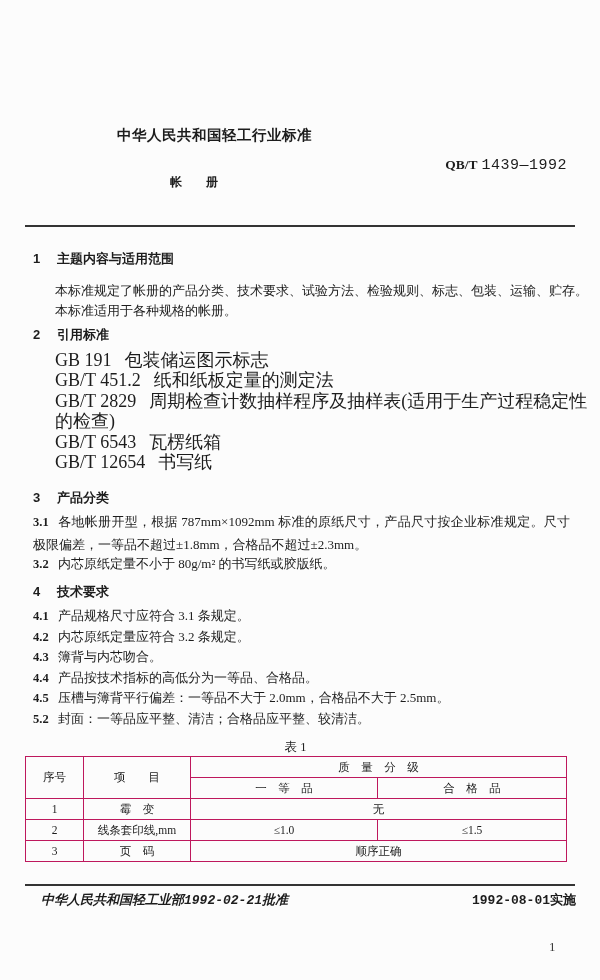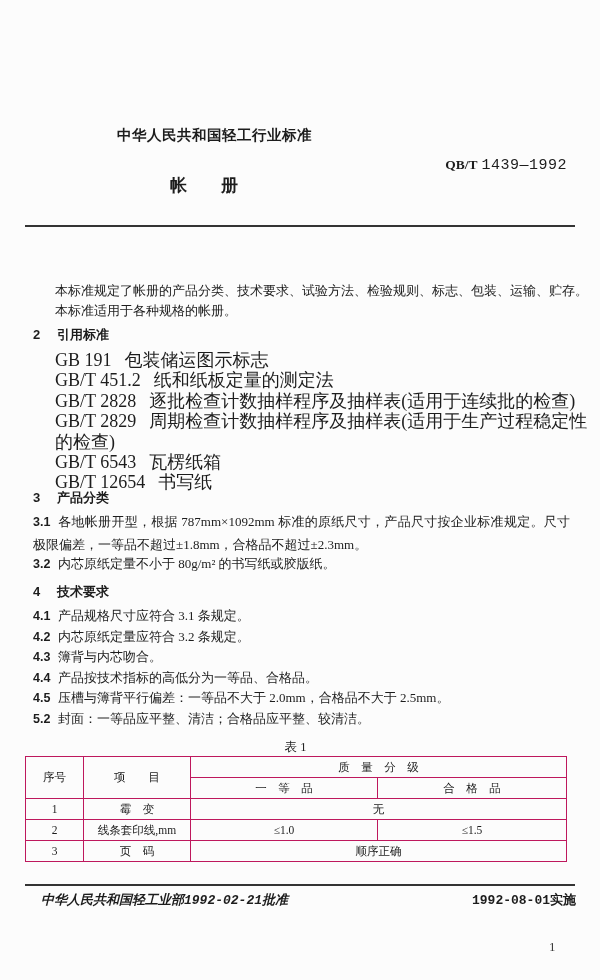--- a/index.html
+++ b/index.html
@@ -11,39 +11,39 @@
     color:#1d1d1d;
   }
   .hei { font-family:"Liberation Sans","DejaVu Sans",sans-serif; font-weight:bold; }
   .mono { font-family:"Liberation Mono","DejaVu Sans Mono",monospace; }
 
   
   .org-line { position:absolute; left:117px; top:126px; font-size:14.5px; letter-spacing:0.5px; }
   .std-no { position:absolute; right:33px; top:155px; white-space:nowrap; }
   .std-no .prefix { font-size:13.5px; font-weight:bold; }
   .std-no .digits { font-size:15px; letter-spacing:0.5px; }
-  .doc-title { position:absolute; left:170px; top:174px; font-size:17px; }
+  .doc-title { position:absolute; left:170px; top:174px; font-size:12px; }
   .rule { position:absolute; left:25px; width:550px; height:2px; background:#343434; }
   .rule-top { top:225px; }
   .rule-bottom { top:884px; }
 
   
   .sec-heading { position:absolute; left:33px; font-size:13px; white-space:nowrap; }
   .sec-heading .num { display:inline-block; min-width:24px; }
   .sec1 { top:250px; } .sec2 { top:326px; } .sec3 { top:489px; } .sec4 { top:583px; }
 
   
   .bodytext { font-size:13px; }
   .scope-p1 { position:absolute; left:55px; top:282px; white-space:nowrap; }
   .scope-p2 { position:absolute; left:55px; top:302px; white-space:nowrap; }
 
   .refs { position:absolute; left:55px; top:350px; list-style:none; line-height:20.4px; font-size:18px; }
   .ref-code { display:inline-block; margin-right:13px; }
 
-  .clause .cnum { font-family:Liberation Sans, sans-serif; font-weight:bold;
+  .clause .cnum { font-family:Liberation Serif, serif; font-weight:bold;
                   display:inline-block; min-width:25px; font-size:12.5px; }
   .clause-3-1 { position:absolute; left:33px; top:511px; width:537px; line-height:21.8px; text-align:justify; }
   .clause-3-2 { position:absolute; left:33px; top:555px; white-space:nowrap; }
   .clauses-4 { position:absolute; left:33px; top:606px; line-height:19.5px; }
   .clauses-4 .clause { white-space:nowrap; }
 
   
   .table-caption { position:absolute; left:25px; top:739px; width:541px; text-align:center; font-size:12.5px; }
   table.t1 { position:absolute; left:25px; top:756px; width:541px; border-collapse:collapse;
              font-size:11.5px; table-layout:fixed; }
@@ -66,30 +66,32 @@
 <div class="page">
 
   <div class="org-line hei">中华人民共和国轻工行业标准</div>
   <div class="std-no">
     <span class="prefix">QB/T</span>
     <span class="digits mono">1439—1992</span>
   </div>
   <div class="doc-title hei">帐　　册</div>
   <div class="rule rule-top"></div>
 
+  <div class="sec-heading sec1 hei">
+    <span class="num">1</span><span>主题内容与适用范围</span>
+  </div>
   <div class="scope-p1 bodytext">本标准规定了帐册的产品分类、技术要求、试验方法、检验规则、标志、包装、运输、贮存。</div>
   <div class="scope-p2 bodytext">本标准适用于各种规格的帐册。</div>
 
   <div class="sec-heading sec2 hei">
     <span class="num">2</span><span>引用标准</span>
   </div>
   <ul class="refs">
     <li><span class="ref-code">GB 191</span><span>包装储运图示标志</span></li>
     <li><span class="ref-code">GB/T 451.2</span><span>纸和纸板定量的测定法</span></li>
-    <li><span class="ref-code">GB/T 2828</span><span>逐批检查计数抽样程序及抽样表(适用于连续批的检查)</span></li>
     <li><span class="ref-code">GB/T 2829</span><span>周期检查计数抽样程序及抽样表(适用于生产过程稳定性的检查)</span></li>
     <li><span class="ref-code">GB/T 6543</span><span>瓦楞纸箱</span></li>
     <li><span class="ref-code">GB/T 12654</span><span>书写纸</span></li>
   </ul>
 
   <div class="sec-heading sec3 hei">
     <span class="num">3</span><span>产品分类</span>
   </div>
   <div class="clause clause-3-1 bodytext">
     <span class="cnum">3.1</span><span>各地帐册开型，根据 787mm×1092mm 标准的原纸尺寸，产品尺寸按企业标准规定。尺寸极限偏差，一等品不超过±1.8mm，合格品不超过±2.3mm。</span>

